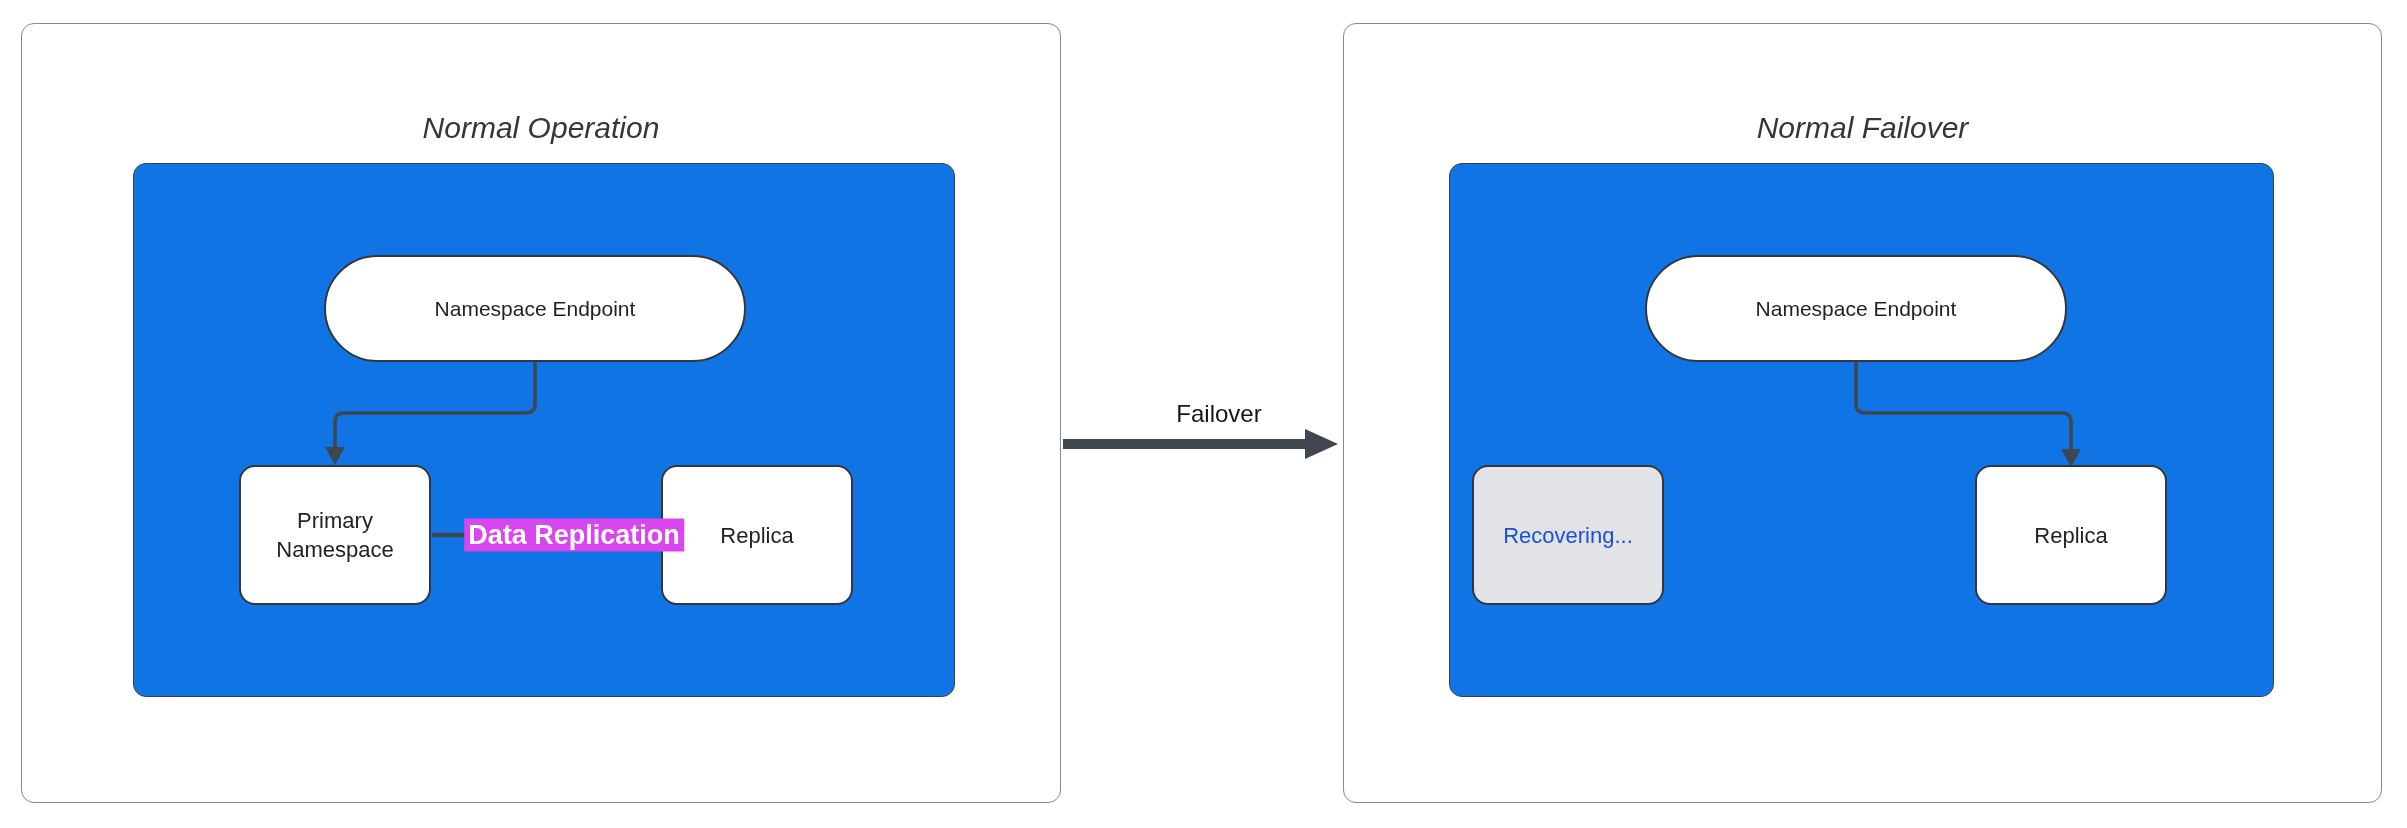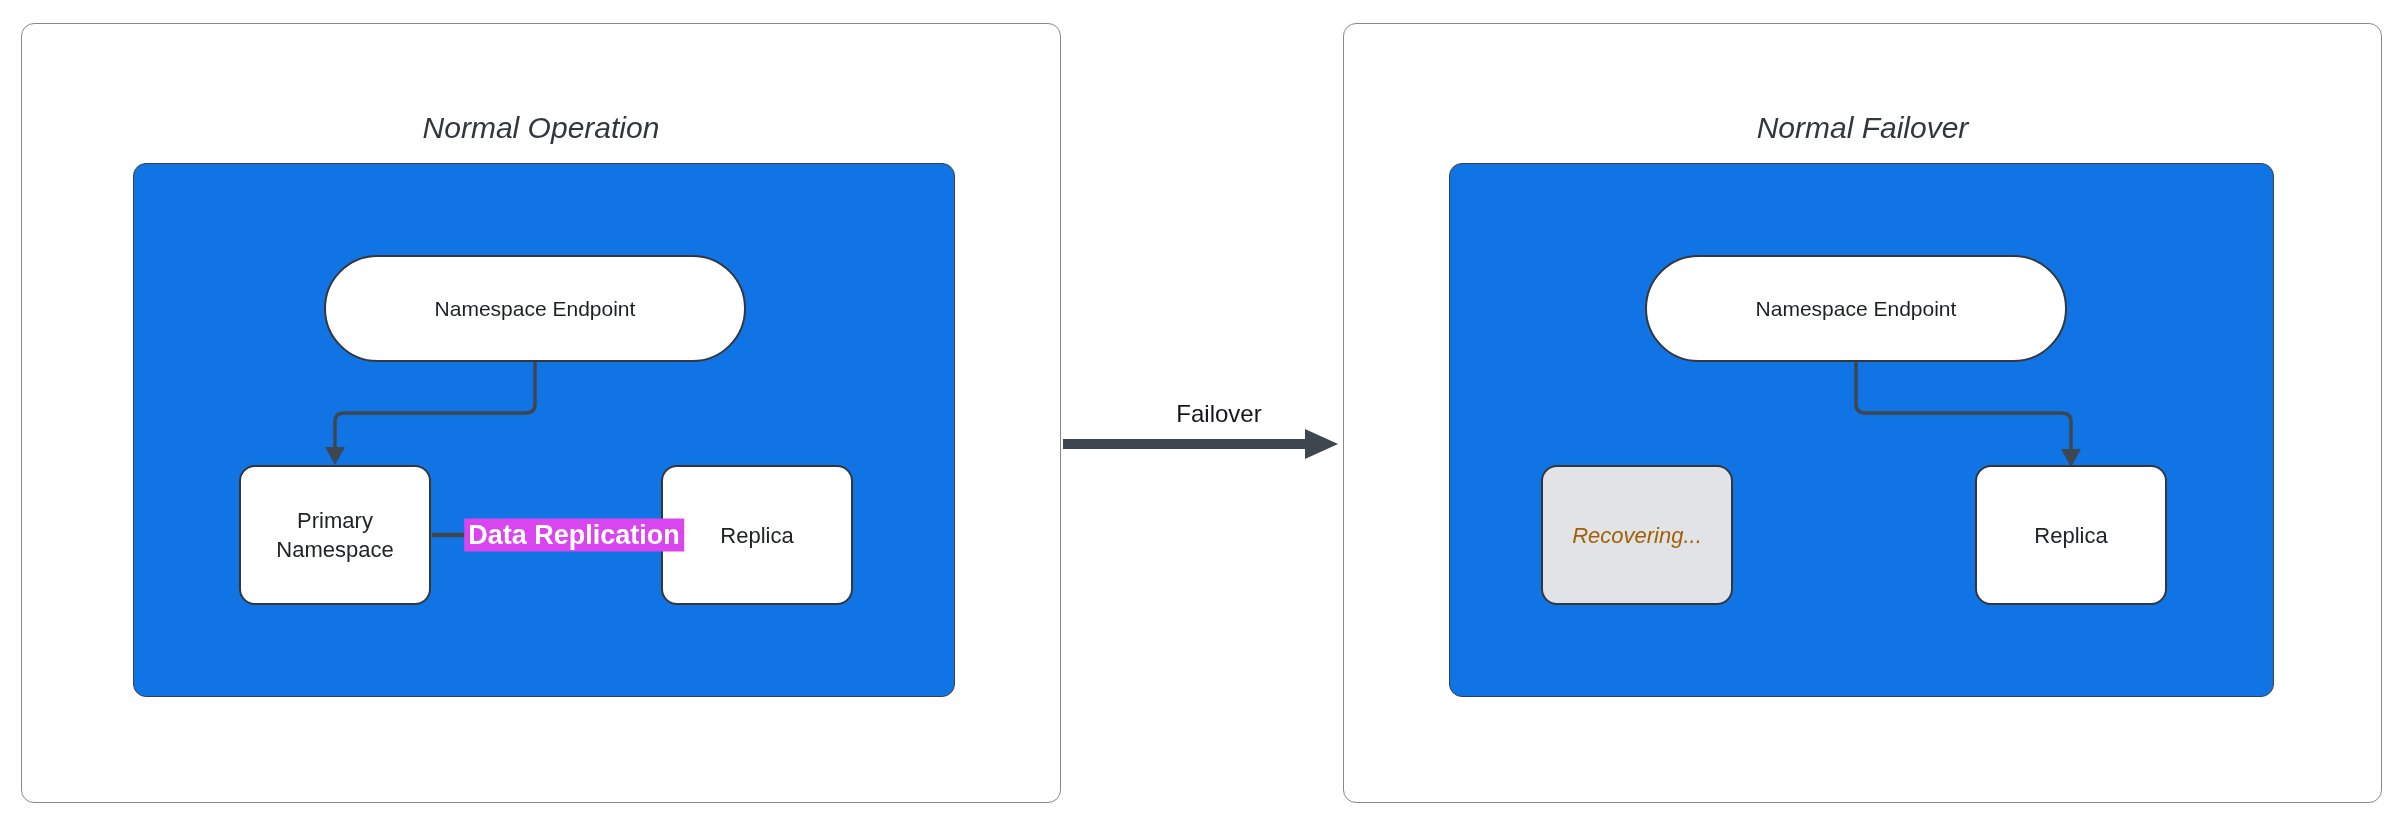--- a/index.html
+++ b/index.html
@@ -76,21 +76,21 @@
     align-items: center;
     justify-content: center;
     text-align: center;
     font-size: 22px;
     line-height: 29px;
     color: #202327;
     padding: 4px 14px;
   }
   .node.primary       { left: 239px; }
   .node.replica-left  { left: 661px; }
-  .node.recovering    { left: 1541px; background: #e2e3e6; color: #a16207; font-style: italic; }
+  .node.recovering    { left: 1472px; background: #e2e3e6; color: #1d4ed8; }
   .node.replica-right { left: 1975px; }
 
   svg.wires {
     position: absolute;
     left: 0; top: 0;
     width: 2407px;
     height: 828px;
     pointer-events: none;
   }
 

